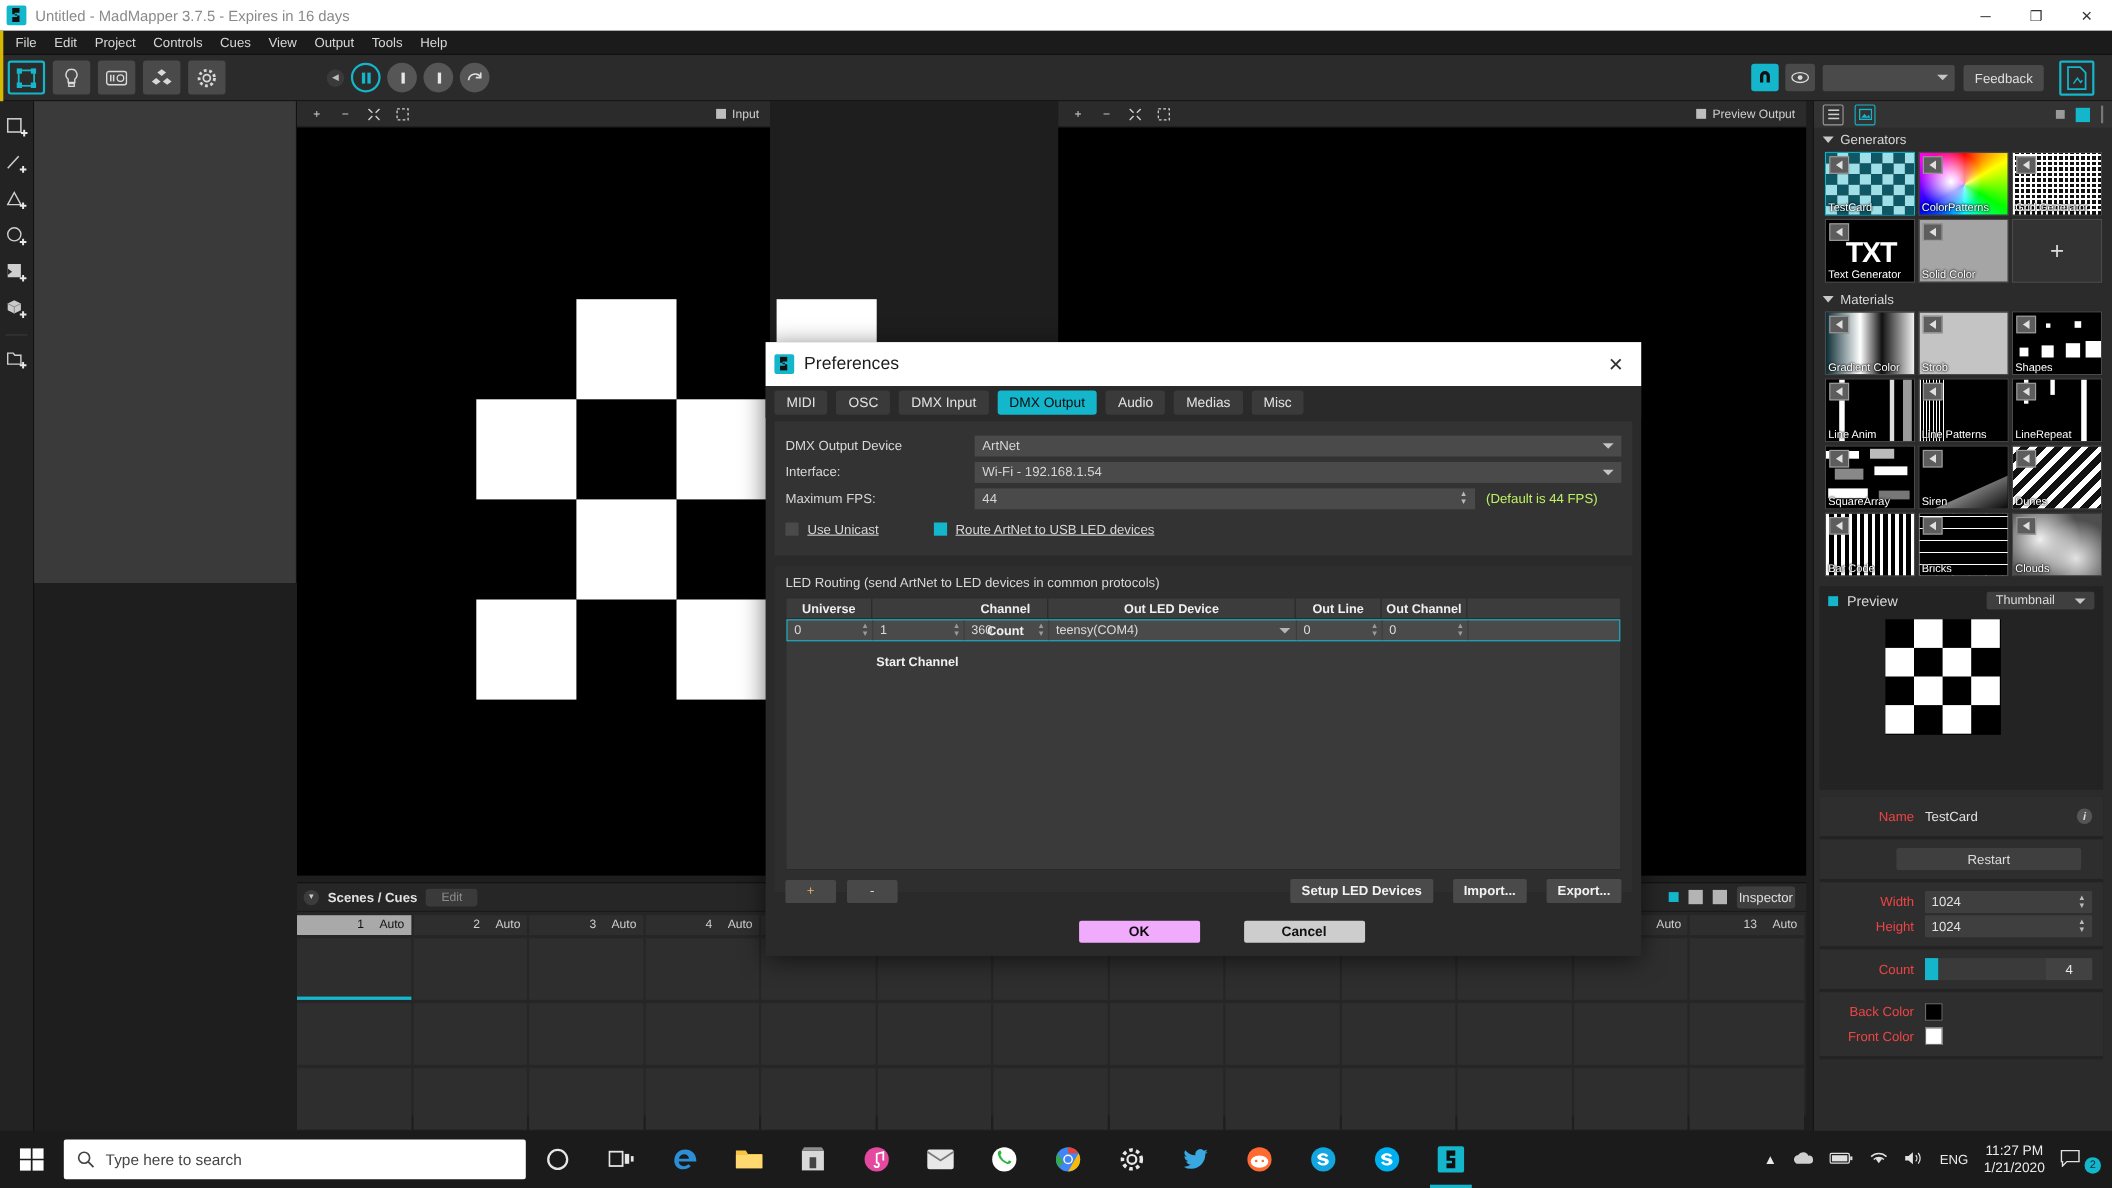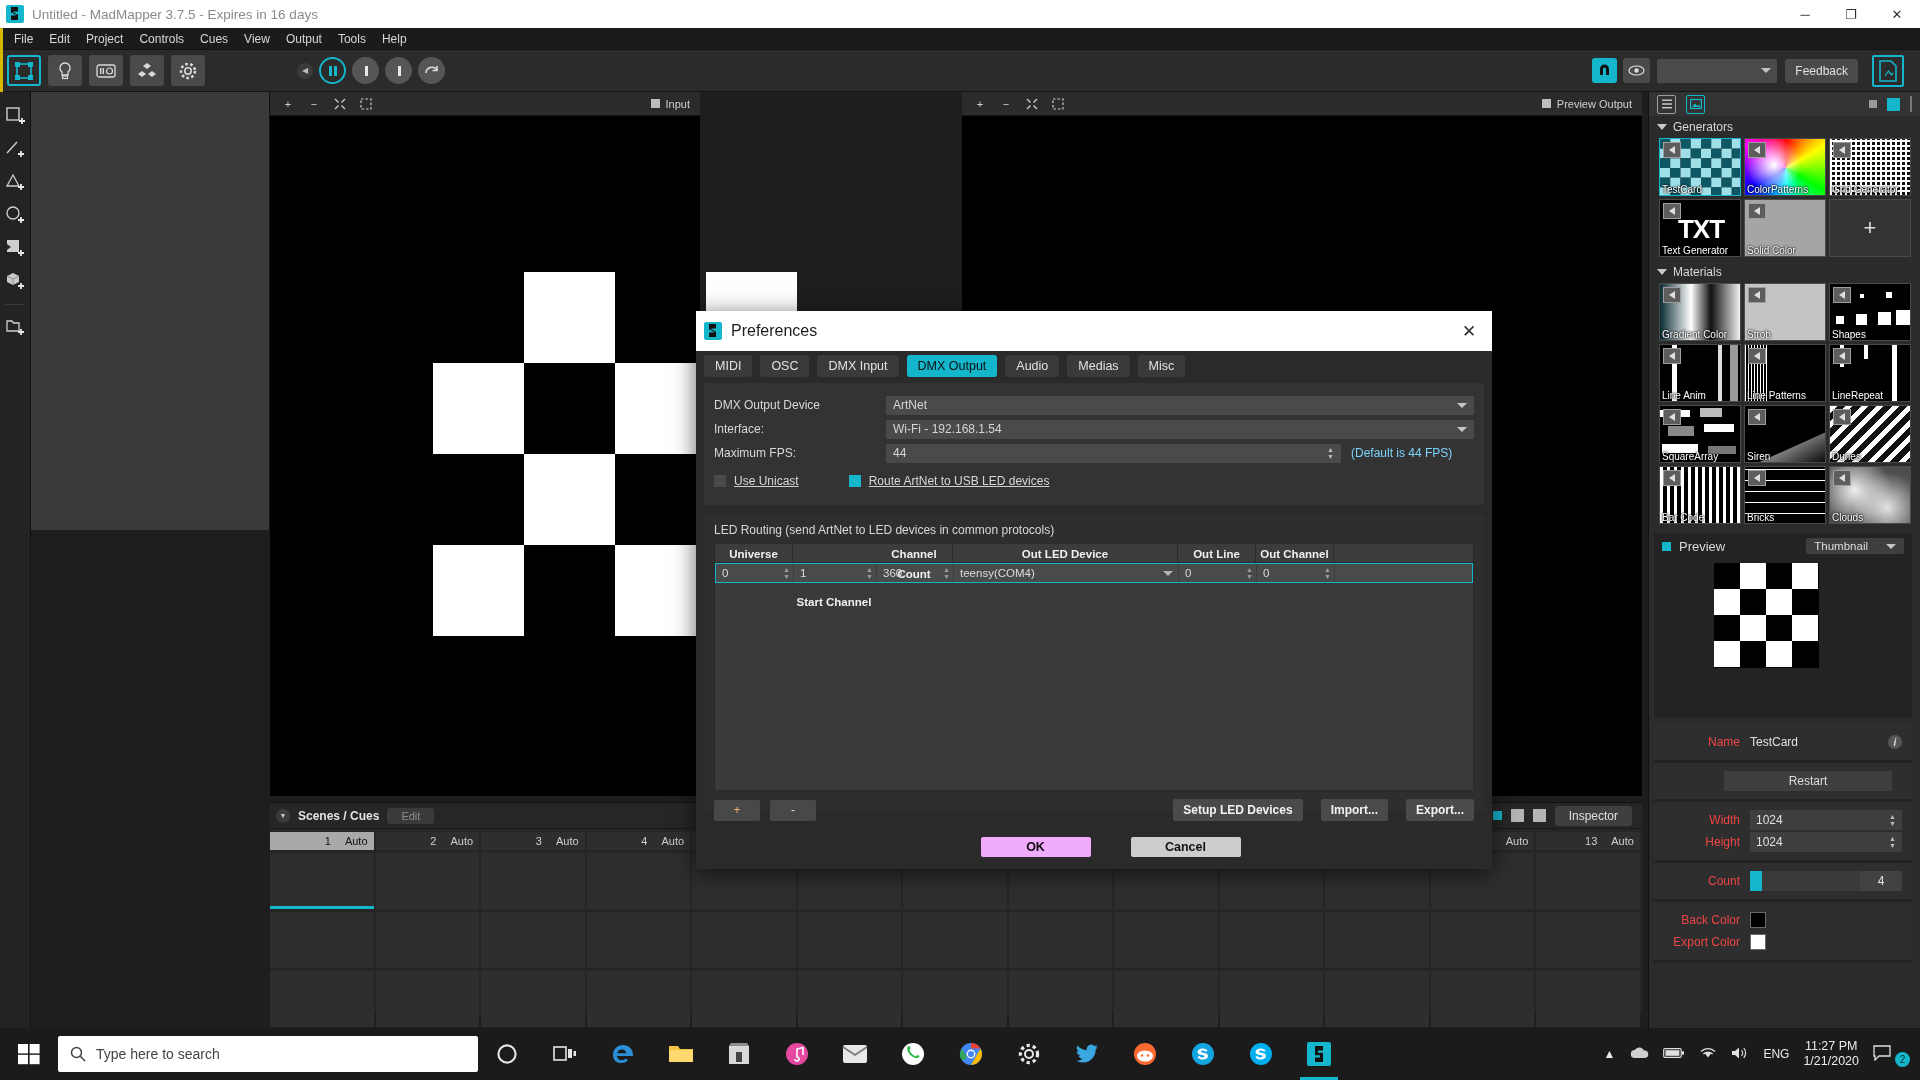--- a/index.html
+++ b/index.html
@@ -61,21 +61,21 @@
 
   
   .scenes{position:absolute;left:270px;top:802px;width:1372px;height:212px;background:#262626;border-top:1px solid #111;}
   .scenes-head{height:26px;display:flex;align-items:center;padding-left:6px;gap:8px;border-bottom:1px solid #1a1a1a;}
   .tri{width:14px;height:14px;border-radius:50%;background:#3c3c3c;display:flex;align-items:center;justify-content:center;font-size:7px;color:#ccc;}
   .scenes-title{font-size:12px;font-weight:bold;color:#e2e2e2;}
   .editbtn{background:#3a3a3a;color:#8c8c8c;border-radius:3px;padding:2px 14px;font-size:11px;}
   .scenes-right{margin-left:auto;display:flex;align-items:center;gap:9px;padding-right:10px;}
   .sq-cy{width:9px;height:9px;background:#14b6cc;}
   .sq-gy{width:13px;height:13px;background:#b4b4b4;}
-  .inspbtn{background:#3f3f3f;border-radius:3px;padding:3px 14px;font-size:12px;color:#e0e0e0;}
+  .inspbtn{background:#3f3f3f;border-radius:3px;padding:3px 2px;font-size:12px;color:#e0e0e0;}
   .cuerow{display:flex;height:18px;margin-top:3px;}
   .cue{flex:1;margin-right:2px;background:#2e2e2e;display:flex;align-items:center;justify-content:flex-end;padding-right:6px;gap:14px;font-size:11px;color:#cfcfcf;}
   .cue .num{color:#cfcfcf;}
   .cue.sel{background:#a9a9a9;color:#111;}
   .cue.sel .num{color:#111;}
   .gridrow{display:flex;height:56px;margin-top:3px;}
   .gcell{flex:1;margin-right:2px;background:#2e2e2e;}
   .gcell.act{border-bottom:3px solid #14b6cc;}
 
   
@@ -123,21 +123,21 @@
   .dlg-x{margin-left:auto;width:30px;height:30px;display:flex;align-items:center;justify-content:center;color:#333;font-size:17px;}
   .tabs{height:29px;background:#2a2a2a;display:flex;align-items:center;padding:0 8px;gap:8px;}
   .tab{background:#3a3a3a;border-radius:3px;padding:4px 11px;font-size:12.5px;color:#e2e2e2;}
   .tab.on{background:#14b6cc;color:#0d0d0d;}
   .panel1{margin:3px 8px 0 8px;background:#333;padding:10px 0 12px 0;}
   .prow{display:flex;align-items:center;height:24px;padding:0 10px;}
   .plabel{width:172px;color:#d8d8d8;font-size:12px;}
   .pfield{flex:1;background:#4a4a4a;height:19px;display:flex;align-items:center;padding:0 7px;color:#d5d5d5;font-size:12px;}
   .pfield .dd{margin-left:auto;width:0;height:0;border-left:5px solid transparent;border-right:5px solid transparent;border-top:5px solid #c5c5c5;}
   .pfield.spinf{max-width:455px;}
-  .pnote{margin-left:10px;font-size:12px;color:#7dd3fc;}
+  .pnote{margin-left:10px;font-size:12px;color:#bef264;}
   .cbrow{display:flex;align-items:center;height:24px;padding:0 10px;margin-top:4px;text-decoration:underline;}
   .cbox{width:12px;height:12px;background:#4a4a4a;margin-right:8px;}
   .cbox.on{background:#14b6cc;}
   .cbl{font-size:12px;color:#d8d8d8;}
   .panel2{margin:10px 8px 0 8px;background:#2e2e2e;height:296px;padding:8px 0 0 0;}
   .routing-title{padding:0 10px 6px 10px;font-size:12px;color:#d8d8d8;}
   .tbl{margin:0 10px;}
   .thead{display:flex;height:20px;background:#3c3c3c;border:1px solid #2a2a2a;}
   .th{color:#f0f0f0;font-size:11.5px;font-weight:bold;text-align:center;line-height:20px;border-right:1px solid #2a2a2a;}
   .trow{display:flex;height:20px;background:#4a4a4a;border:1px solid #14b6cc;}
@@ -756,21 +756,21 @@
           <span class="valbox">4</span>
         </span>
       </div>
     </div>
     <div class="insp-sec">
       <div class="irow">
         <span class="ilabel">Back Color</span>
         <span class="swatch" id="sw-back" style="background: rgb(0, 0, 0);"></span>
       </div>
       <div class="irow">
-        <span class="ilabel">Export Color</span>
+        <span class="ilabel">Front Color</span>
         <span class="swatch" id="sw-front" style="background: rgb(255, 255, 255);"></span>
       </div>
     </div>
   </div>
 
   <div class="dialog">
     <div class="dlg-title">
       <span class="dlg-ico"></span>
       <span class="t">Preferences</span>
       <span class="dlg-x">✕</span>

